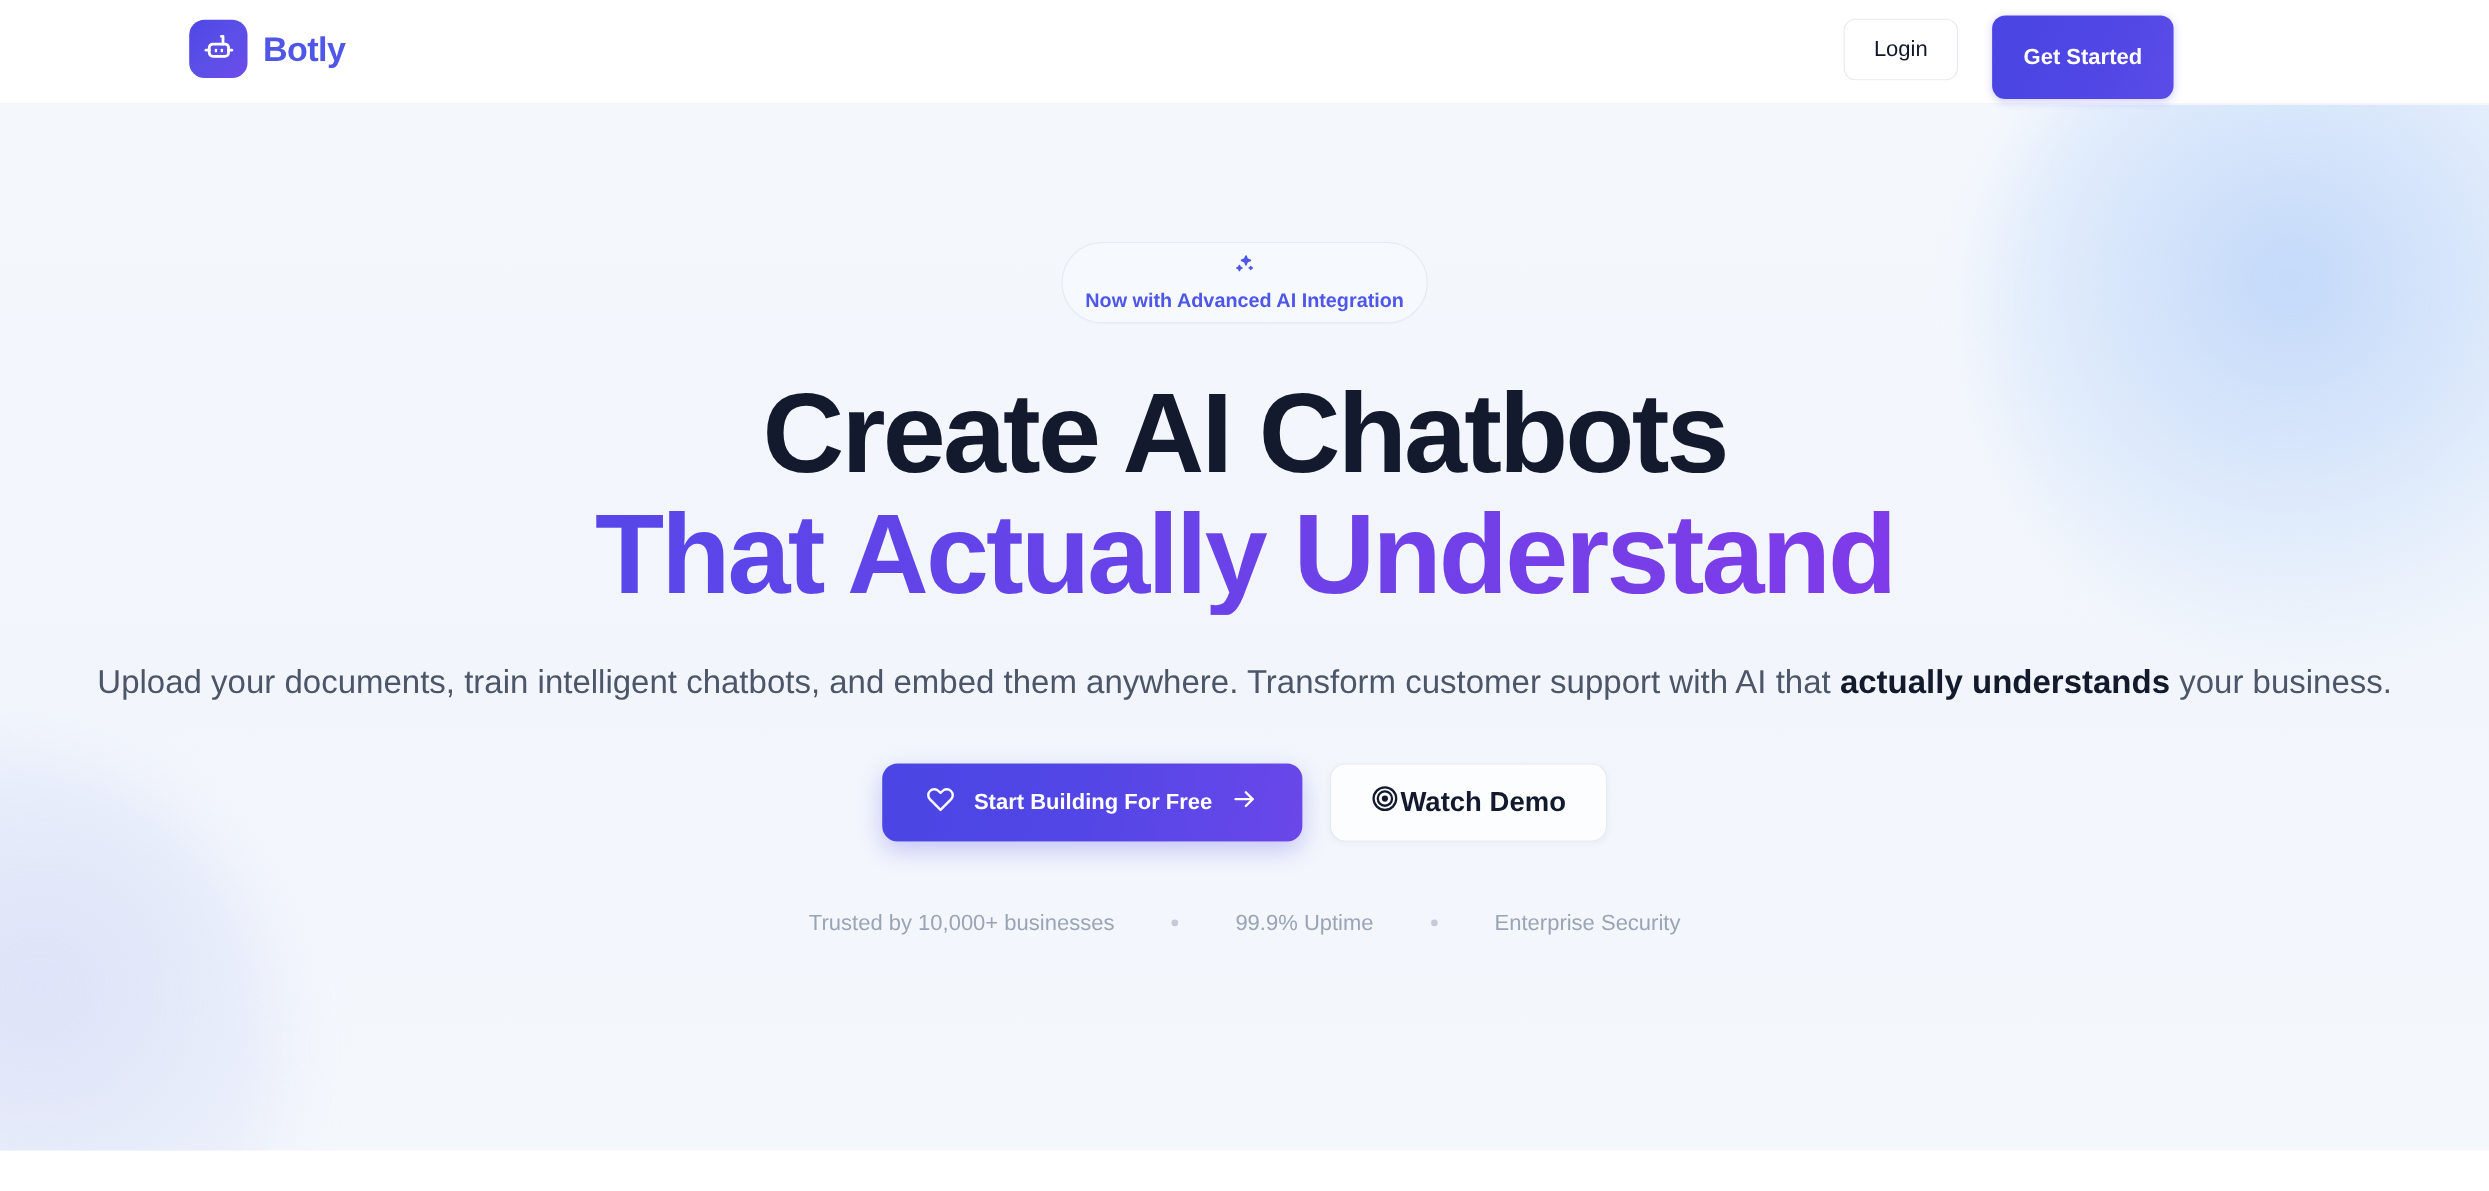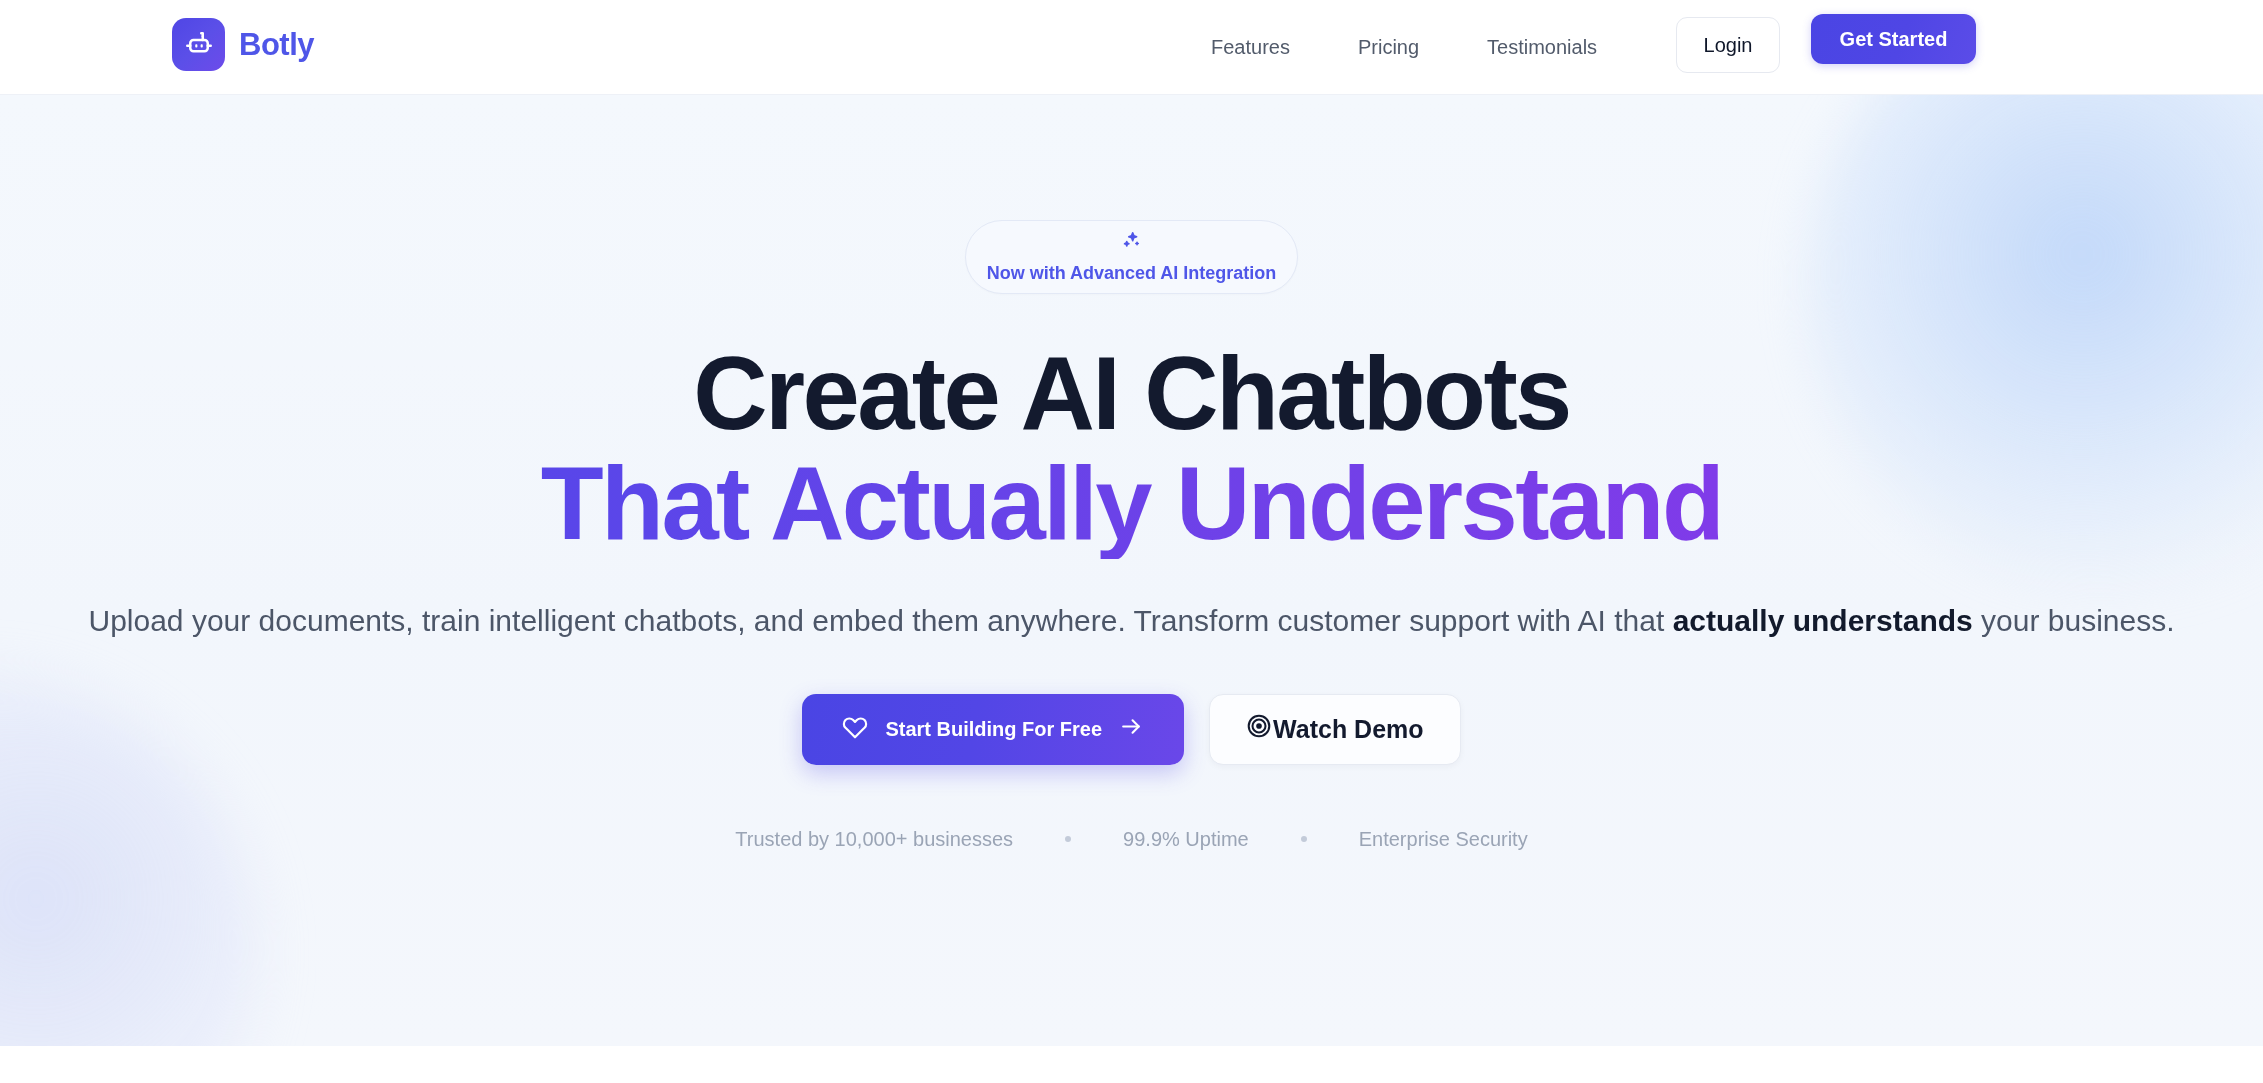--- a/index.html
+++ b/index.html
@@ -46,21 +46,21 @@
     position:absolute; left:1676px; top:17px;
     width:104px; height:56px;
     border:1px solid #e6e9f0; border-radius:11px;
     background:#ffffff; color:#0f172a;
     font-size:20px; font-family:"Liberation Sans", sans-serif;
     display:flex; align-items:center; justify-content:center;
     cursor:pointer;
   }
   .btn-getstarted{
     position:absolute; left:1811px; top:14px;
-    width:165px; height:50px;
+    width:165px; height:76px;
     border:none; border-radius:12px;
     background:linear-gradient(110deg,#4a45e4 0%,#4f46e5 55%,#5b4ce8 100%);
     color:#ffffff; font-size:20px; font-weight:bold;
     font-family:"Liberation Sans", sans-serif;
     display:flex; align-items:center; justify-content:center;
     cursor:pointer;
     box-shadow:0 2px 8px rgba(79,70,229,0.25);
   }
 
   
@@ -172,25 +172,20 @@
         <line x1="15" y1="5" x2="15" y2="8"></line>
         <line x1="2.6" y1="12.5" x2="5" y2="12.5"></line>
         <line x1="19" y1="12.5" x2="21.4" y2="12.5"></line>
         <rect x="9" y="11.4" width="1.7" height="2.6" rx="0.6" fill="#ffffff" stroke="none"></rect>
         <rect x="13.3" y="11.4" width="1.7" height="2.6" rx="0.6" fill="#ffffff" stroke="none"></rect>
       </svg>
     </div>
     <span class="brand-name">Botly</span>
   </div>
 
-  <div class="nav">
-    <a class="nav-link" href="#">Features</a>
-    <a class="nav-link" href="#">Pricing</a>
-    <a class="nav-link" href="#">Testimonials</a>
-  </div>
 
   <button class="btn-login">Login</button>
   <button class="btn-getstarted">Get Started</button>
 </div>
 
 <div class="hero">
   <div class="blob-right"></div>
   <div class="blob-left"></div>
 
   <div class="hero-inner">

